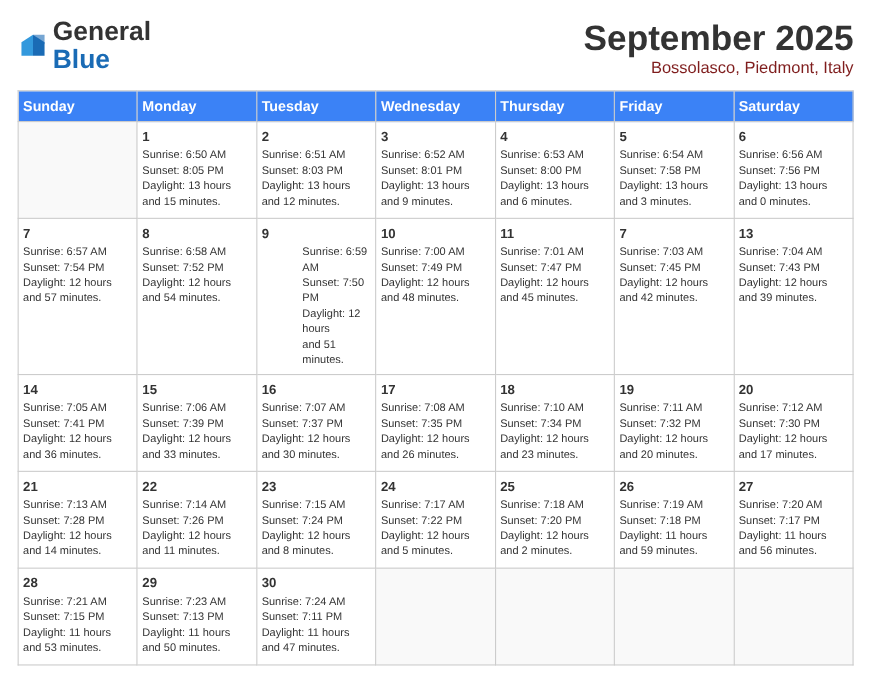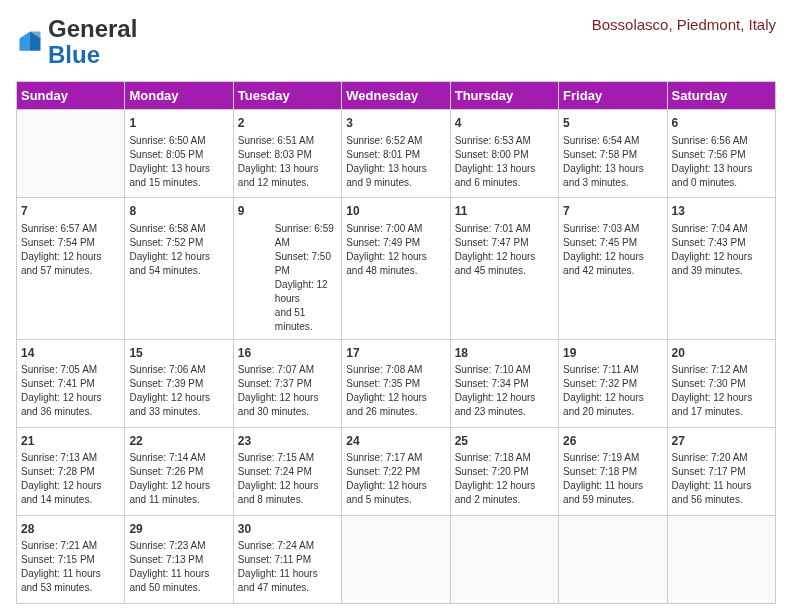--- a/index.html
+++ b/index.html
@@ -41,21 +41,21 @@
     .location {
       font-size: 15px;
       color: #7f1d1d;
     }
     table {
       width: 100%;
       border-collapse: collapse;
       font-size: 11px;
     }
     thead tr th {
-      background-color: #a21caf;
+      background-color: #3b82f6;
       color: #fff;
       padding: 6px 4px;
       text-align: left;
       font-size: 13px;
       font-weight: bold;
       border: 1px solid #ccc;
     }
     tbody tr td {
       vertical-align: top;
       padding: 5px 4px;
@@ -86,20 +86,21 @@
       <polygon points="16,4 28,12 28,26 16,26" fill="#1a6bb5"></polygon>
       <polygon points="16,4 4,12 4,26 16,26" fill="#3399dd"></polygon>
       <polygon points="16,4 28,4 28,14" fill="#1a6bb5" opacity="0.6"></polygon>
     </svg>
     <div class="logo-text">
       <div>General</div>
       <div><span>Blue</span></div>
     </div>
   </div>
   <div class="title-block">
+    <div class="month-title">September 2025</div>
     <div class="location">Bossolasco, Piedmont, Italy</div>
   </div>
 </div>
 
 <table>
   <thead>
     <tr>
     <th>Sunday</th>
         <th>Monday</th>
         <th>Tuesday</th>

